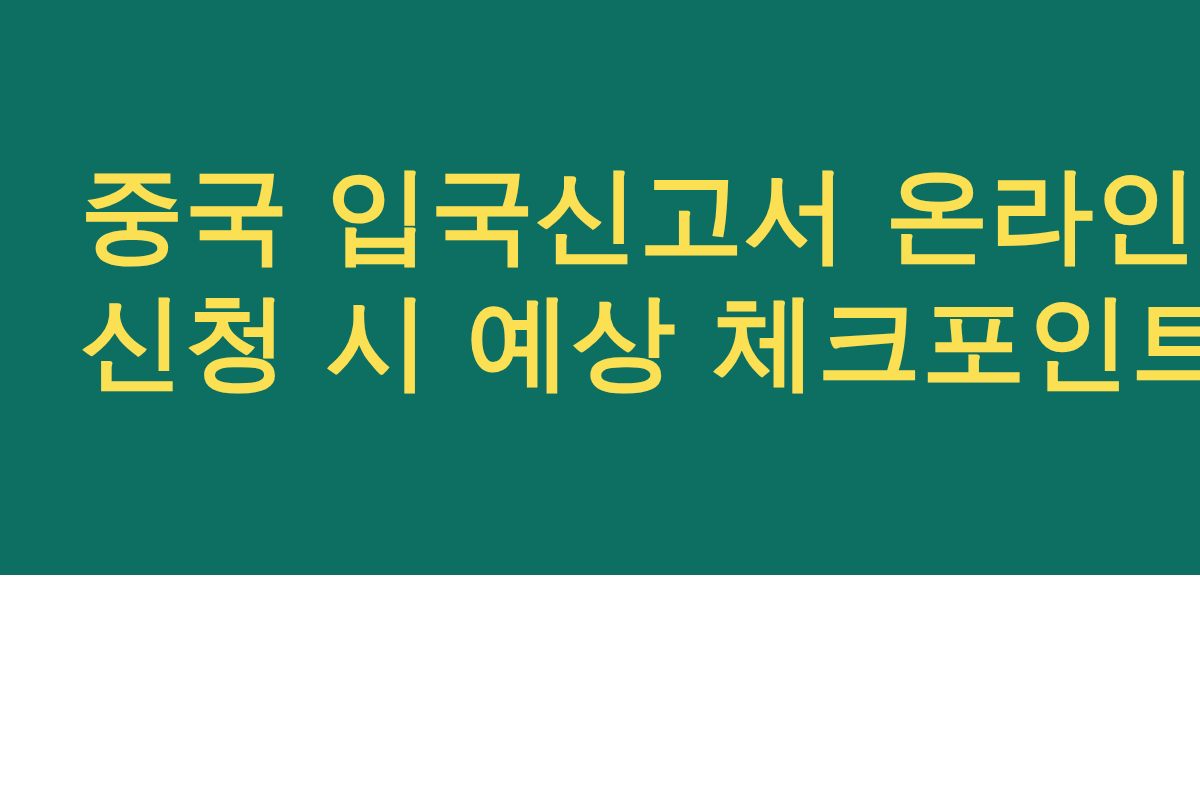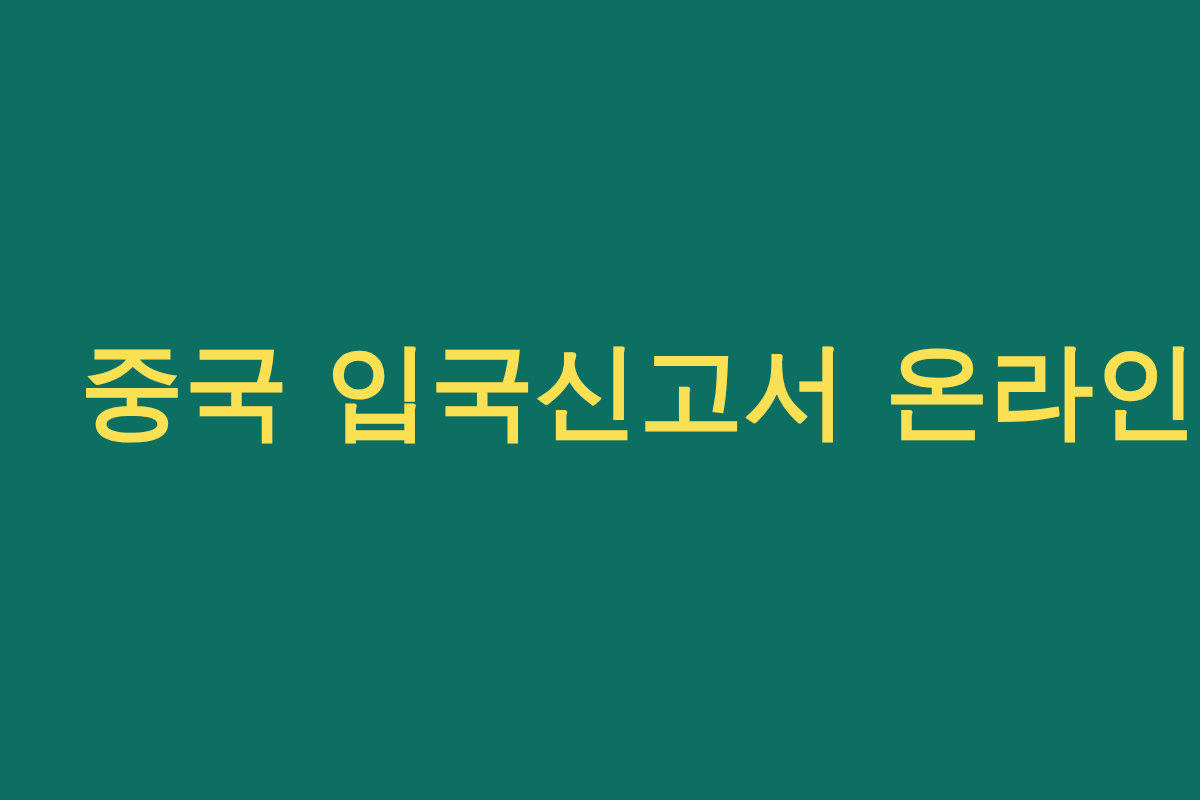--- a/index.html
+++ b/index.html
@@ -11,21 +11,21 @@
   body {
     width: 1200px;
     height: 800px;
     overflow: hidden;
     font-family: "Liberation Sans", "DejaVu Sans", sans-serif;
   }
 
   .card {
     position: relative;
     width: 1200px;
-    height: 800px;
+    height: 575px;
     box-sizing: border-box;
     display: flex;
     align-items: center;
     justify-content: center;
     background: #0d6e62;
   }
 
   .title-block {
     width: 1040px;
     margin: 0 auto;
@@ -57,14 +57,15 @@
   .title-line.line-2 {
     transform: scaleX(1);
   }
 </style>
 </head>
 <body>
 
 <div class="card" style="background: rgb(13, 110, 98);">
   <div class="title-block">
     <span class="title-line line-1" style="color: rgb(251, 224, 84);">중국 입국신고서 온라인</span>
+    <span class="title-line line-2" style="color: rgb(251, 224, 84);">신청 시 예상 체크포인트</span>
   </div>
 </div>
 
 </body></html>

